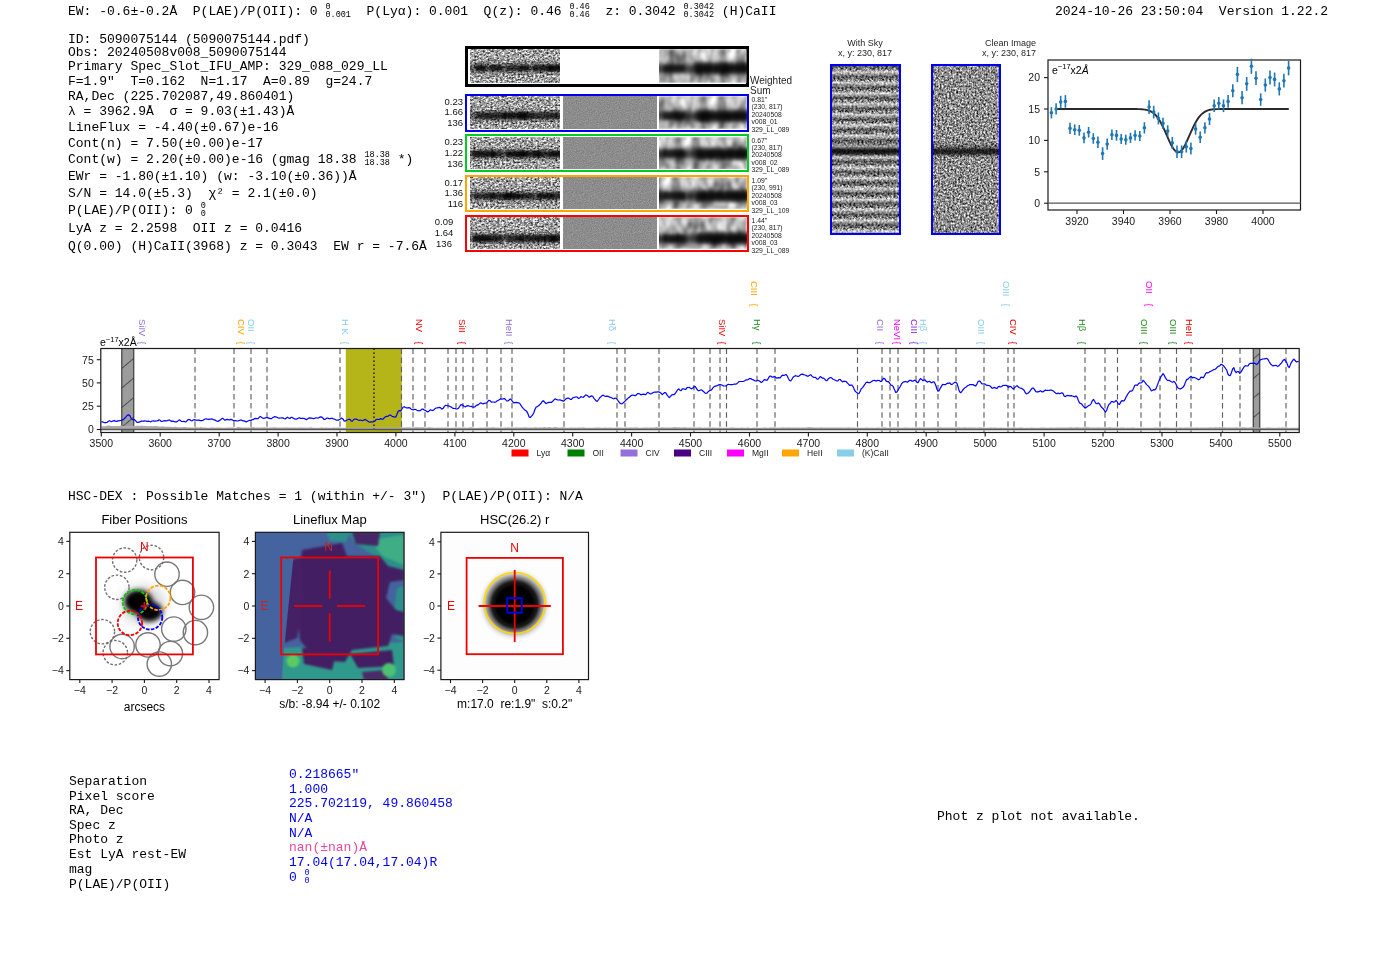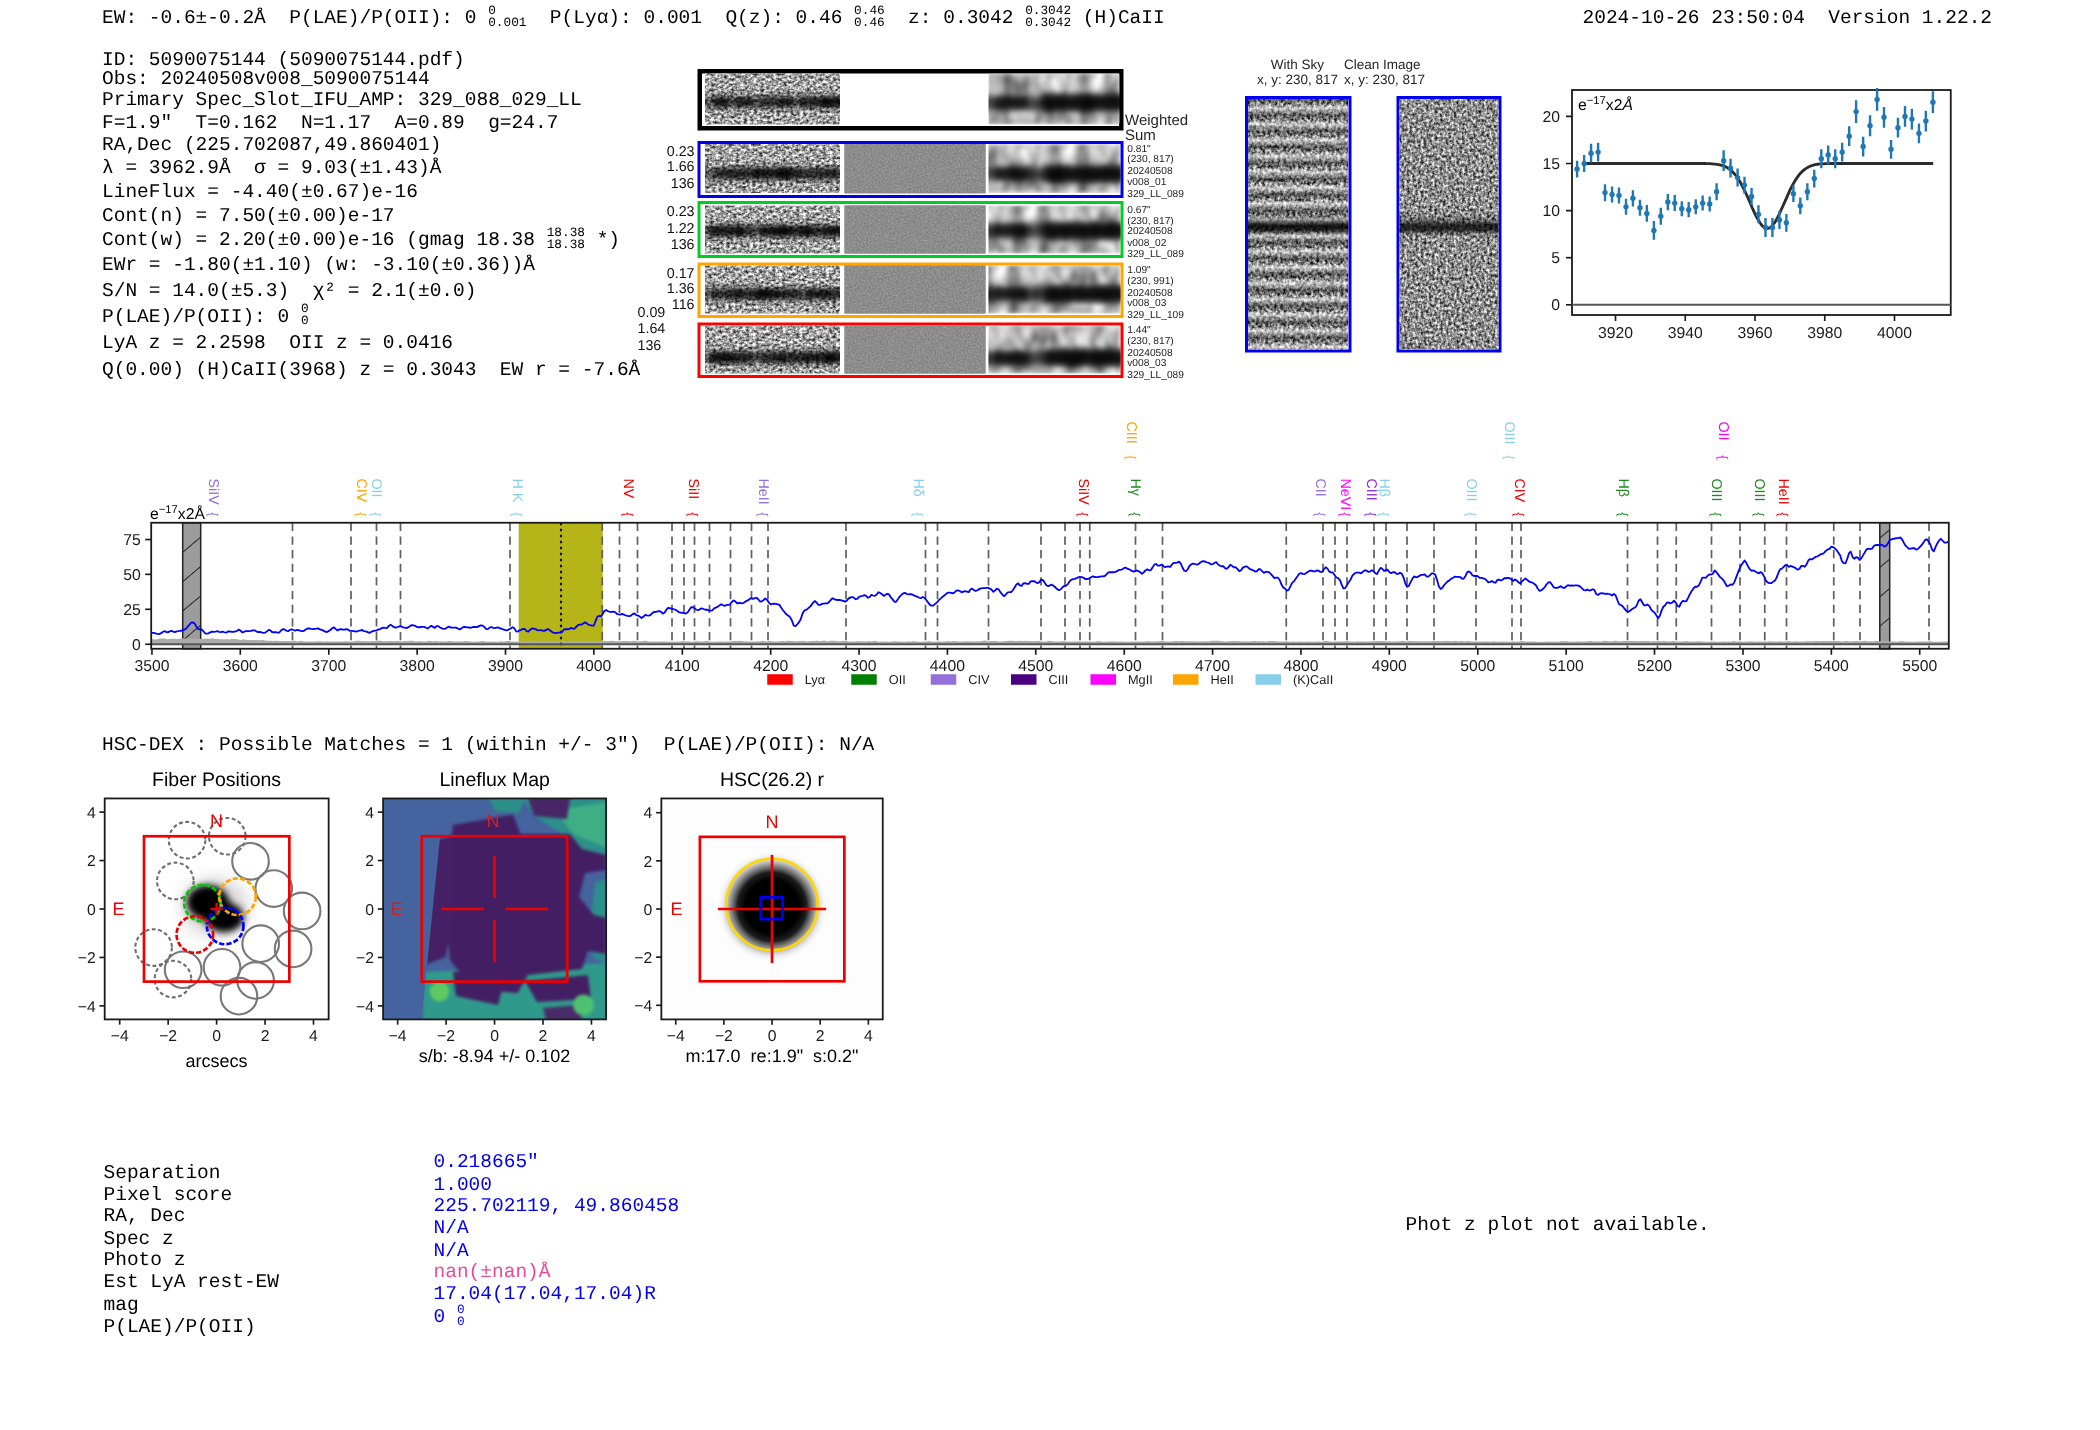--- a/index.html
+++ b/index.html
@@ -154,24 +154,24 @@
   </div>
 <div class="a" style="left:563px;top:217.4px;width:94px;height:31.700000000000003px;overflow:hidden;background:#8c8c8c">
     <div class="a" style="left:-44px;top:0;width:138px;bottom:0;filter:url(#fB)"></div>
   </div>
 <div class="a" style="left:659px;top:217.4px;width:87.5px;height:31.700000000000003px;overflow:hidden">
     <div class="a" style="left:-92px;top:0;width:179.5px;bottom:0;filter:url(#fC)"></div>
     <div class="a" style="left:-4px;top:16.422000000000004px;width:95.5px;height:10px;background:#000;opacity:0.72;filter:blur(2.6px)"></div>
     <div class="a" style="left:36.75px;top:15.922000000000004px;width:53.00000000000001px;height:10px;background:#000;opacity:0.72;filter:blur(2px)"></div>
     <div class="a" style="left:4.375px;top:17.422000000000004px;width:21.875px;height:7px;background:#000;opacity:0.55;filter:blur(1.8px)"></div>
   </div>
-<div class="a" style="left:425px;top:204px;width:38px;text-align:left;font-size:9.5px;line-height:10.8px;color:#111">0.09<br>1.64<br>136</div>
+<div class="a" style="left:425px;top:217px;width:38px;text-align:center;font-size:9.5px;line-height:10.8px;color:#111">0.09<br>1.64<br>136</div>
 <div class="a" style="left:751.5px;top:217.0px;font-size:6.8px;line-height:7.45px;color:#222">1.44"<br>(230, 817)<br>20240508<br>v008_03<br>329_LL_089</div>
 <div class="a" style="left:830px;top:39px;width:140px;text-align:center;font-size:9px;color:#262626;line-height:9.5px;left:795px">With Sky<br>x, y: 230, 817</div>
-<div class="a" style="left:896px;top:39px;width:140px;text-align:left;font-size:9px;color:#262626;line-height:9.5px">Clean Image<br>x, y: 230, 817</div>
+<div class="a" style="left:896px;top:39px;width:140px;text-align:right;font-size:9px;color:#262626;line-height:9.5px">Clean Image<br>x, y: 230, 817</div>
 <div class="a" style="left:830px;top:63.5px;width:70.5px;height:171px;border:2.4px solid #0000ee;box-sizing:border-box;overflow:hidden;background:#fff">
     <div class="a" style="left:0;top:0;right:0;bottom:0;filter:url(#fSky)"></div>
     <div class="a" style="left:0;top:0;right:0;bottom:0;background:repeating-linear-gradient(180deg, rgba(0,0,0,0.45) 0px, rgba(0,0,0,0.08) 3.5px, rgba(255,255,255,0.55) 6.2px, rgba(0,0,0,0.40) 10.6px);"></div>
     <div class="a" style="left:-4px;top:82px;width:78.5px;height:7.5px;background:#000;opacity:0.78;filter:blur(1.4px)"></div>
     <div class="a" style="left:-4px;top:78px;width:78.5px;height:3px;background:#000;opacity:0.25;filter:blur(1.5px)"></div>
   </div>
 <div class="a" style="left:930.5px;top:63.5px;width:70.5px;height:171px;border:2.4px solid #0000ee;box-sizing:border-box;overflow:hidden;background:#fff">
     <div class="a" style="left:0;top:0;right:0;bottom:0;filter:url(#fClean)"></div>
     <div class="a" style="left:-4px;top:82px;width:78.5px;height:7.5px;background:#000;opacity:0.78;filter:blur(1.4px)"></div>
     <div class="a" style="left:-4px;top:78px;width:78.5px;height:3px;background:#000;opacity:0.25;filter:blur(1.5px)"></div>

